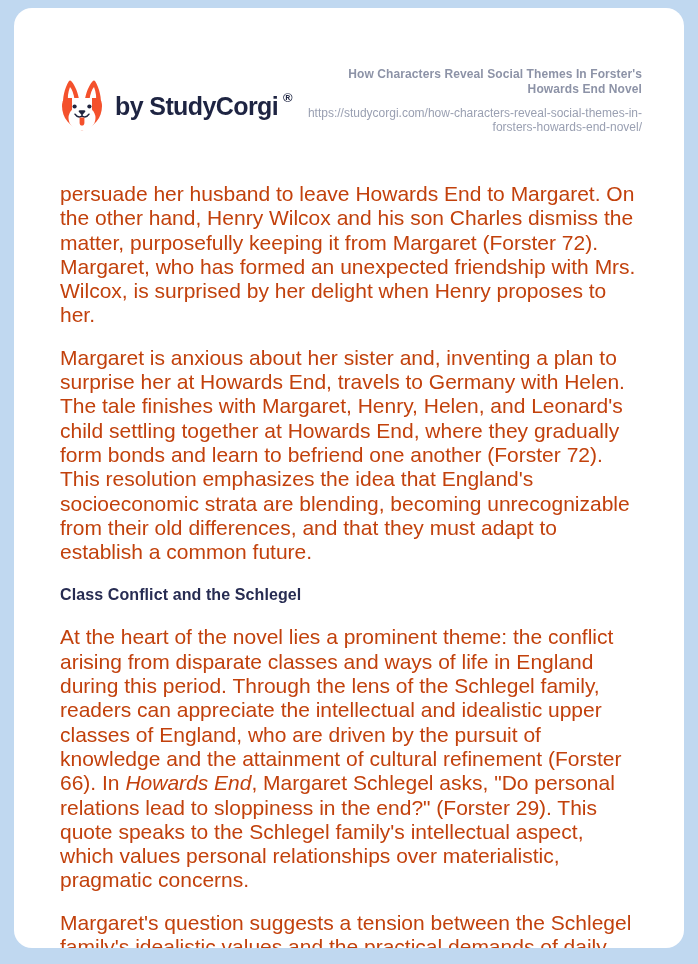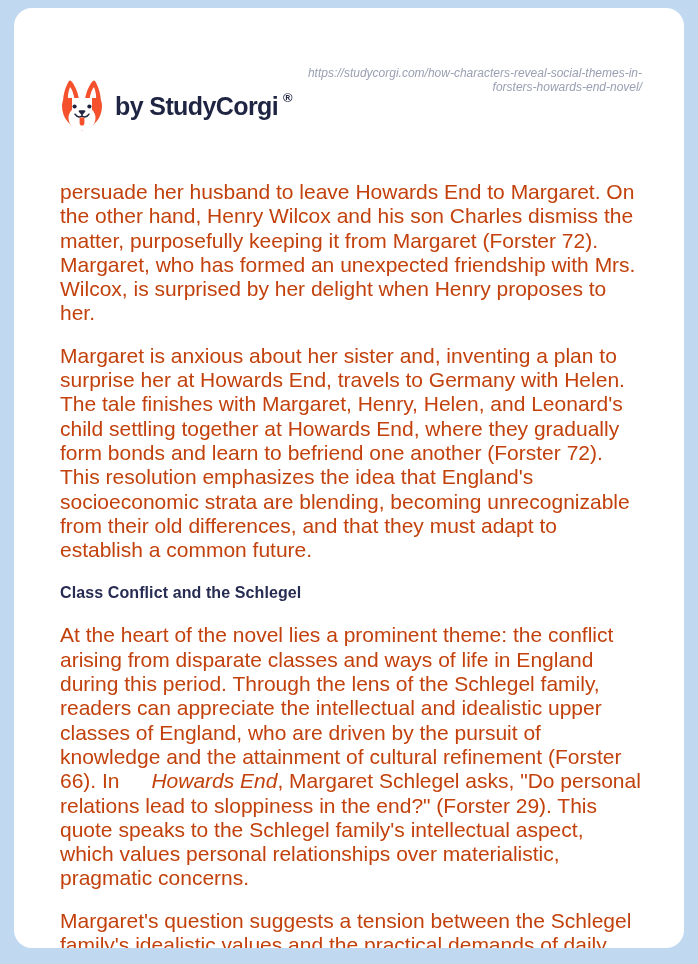--- a/index.html
+++ b/index.html
@@ -66,45 +66,44 @@
   }
   .doc-title {
     font-size: 12px;
     font-weight: bold;
     line-height: 15px;
     color: #8d93a7;
     letter-spacing: 0.1px;
   }
   .doc-url {
     display: block;
-    margin-top: 0;
+    margin-top: 10px;
     font-size: 12px;
     line-height: 13.5px;
     color: #9aa0b2;
     text-decoration: none;
     cursor: pointer;
-    font-style: italic;
   }
   
   .content { margin-top: 48px; }
   .content p {
     margin: 0 0 18px 0;
     font-size: 21px;
     line-height: 24.3px;
     color: #c2410c;
   }
   .content h2 {
     margin: 0 0 17px 0;
     font-size: 16px;
     line-height: 26px;
     font-weight: bold;
     color: #272c52;
     letter-spacing: 0.1px;
   }
-  .content em { font-style: italic; margin-left: 26px; }
+  .content em { font-style: italic; }
 </style>
 </head>
 <body>
 
 <div class="page">
   <div class="card">
 
     <header class="hdr">
       <a class="brand">
         <span class="logo-icon">
@@ -129,20 +128,21 @@
             <path d="M22,33.5 V36.2 M15,34.2 Q17.8,38.6 22,36.2 Q26.2,38.6 29,34.2" fill="none" stroke="#20253f" stroke-width="1.5" stroke-linecap="round" stroke-linejoin="round"></path>
 
             <path d="M19.6,37.5 h4.8 v5.4 c0,1.6 -1.1,2.6 -2.4,2.6 c-1.3,0 -2.4,-1 -2.4,-2.6 Z" fill="#f4512c"></path>
           </svg>
         </span>
         <span class="brand-text">by StudyCorgi</span>
         <span class="reg">®</span>
       </a>
 
       <div class="doc-meta">
+        <div class="doc-title">How Characters Reveal Social Themes In Forster's Howards End Novel</div>
         <a class="doc-url">https://studycorgi.com/how-characters-reveal-social-themes-in-forsters-howards-end-novel/</a>
       </div>
     </header>
 
     <main class="content">
       <p>persuade her husband to leave Howards End to Margaret. On the other hand, Henry Wilcox and his son Charles dismiss the matter, purposefully keeping it from Margaret (Forster 72). Margaret, who has formed an unexpected friendship with Mrs. Wilcox, is surprised by her delight when Henry proposes to her.</p>
       <p>Margaret is anxious about her sister and, inventing a plan to surprise her at Howards End, travels to Germany with Helen. The tale finishes with Margaret, Henry, Helen, and Leonard's child settling together at Howards End, where they gradually form bonds and learn to befriend one another (Forster 72). This resolution emphasizes the idea that England's socioeconomic strata are blending, becoming unrecognizable from their old differences, and that they must adapt to establish a common future.</p>
 
       <h2>Class Conflict and the Schlegel</h2>
       <p><span>At the heart of the novel lies a prominent theme: the conflict arising from disparate classes and ways of life in England during this period. Through the lens of the Schlegel family, readers can appreciate the intellectual and idealistic upper classes of England, who are driven by the pursuit of knowledge and the attainment of cultural refinement (Forster 66). In </span><em>Howards End</em><span>, Margaret Schlegel asks, "Do personal relations lead to sloppiness in the end?" (Forster 29). This quote speaks to the Schlegel family's intellectual aspect, which values personal relationships over materialistic, pragmatic concerns.</span></p>

